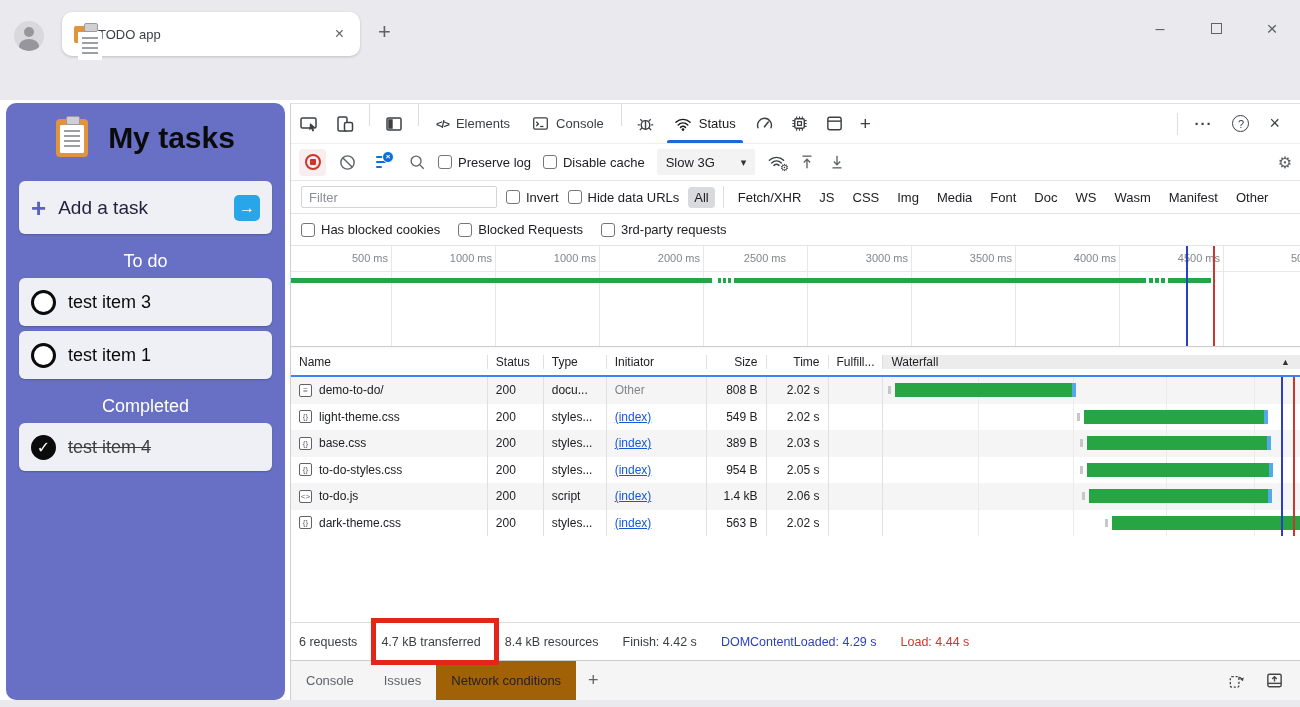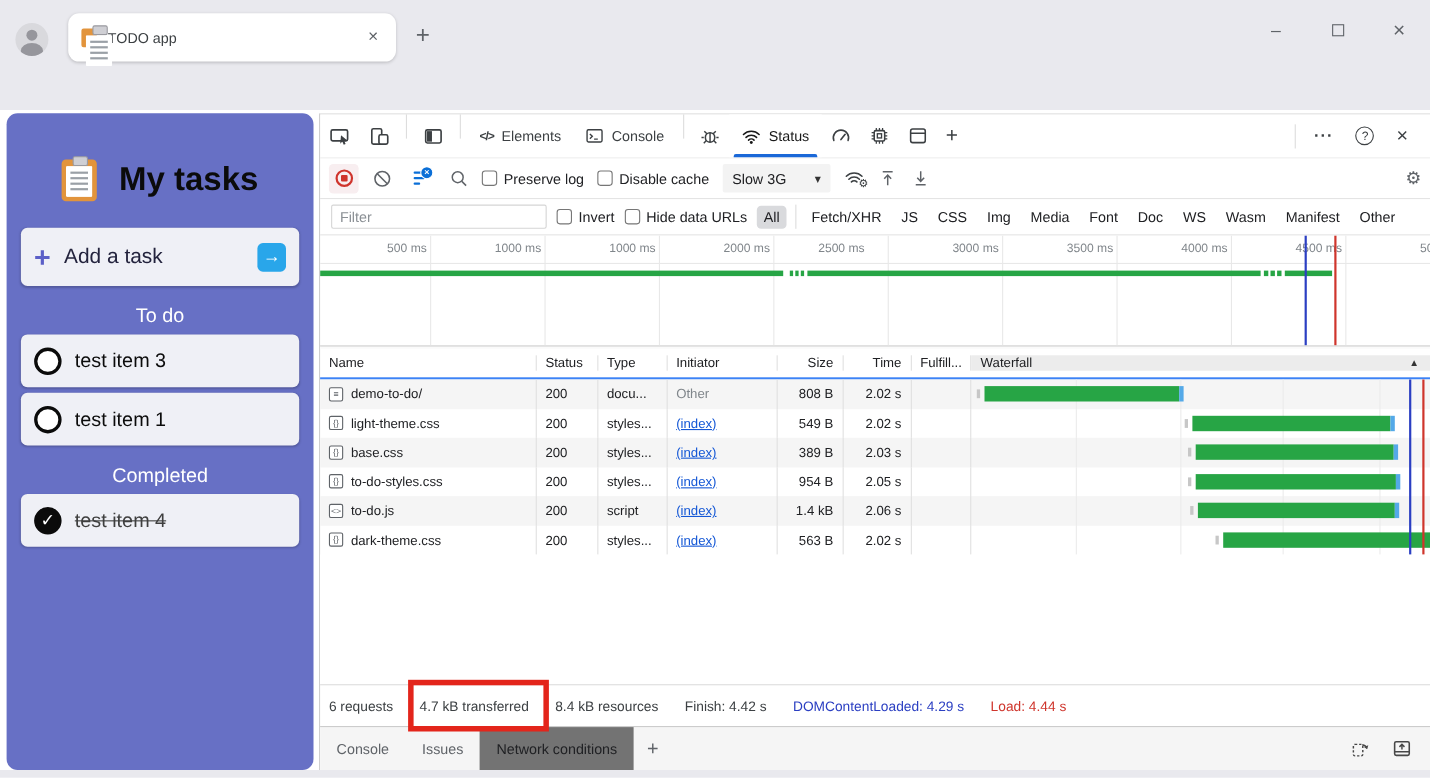--- a/index.html
+++ b/index.html
@@ -21,21 +21,21 @@
 .navbar{position:absolute;left:0;top:58px;width:1300px;height:42px}
 .navbtn{position:absolute;top:66px;font-size:21px;color:#474747}
 .urlbar{position:absolute;left:124px;top:62px;width:1100px;height:36px;background:#fff;border-radius:18px;display:flex;align-items:center;padding:0 16px;box-shadow:0 1px 2px rgba(0,0,0,.08)}
 .url-text{font-size:14px;margin-left:12px;white-space:nowrap}
 .url-dim{color:#5f6368}.url-host{color:#111;font-weight:700}
 .dots{position:absolute;right:32px;top:70px;font-size:15px;font-weight:700;letter-spacing:1px;color:#474747}
 
 .page{position:absolute;left:0;top:100px;width:1300px;height:600px;background:#fff}
 
 .todo{position:absolute;left:6px;top:3px;width:279px;height:597px;background:#6770c5;border-radius:10px;overflow:hidden}
-.todo-head{display:flex;align-items:center;justify-content:center;gap:20px;margin-top:42px}
+.todo-head{display:flex;align-items:center;justify-content:center;gap:20px;margin-top:16px}
 .clipboard{position:relative;width:32px;height:38px;background:#e2943c;border-radius:4px}
 .clipboard::before{content:"";position:absolute;left:10px;top:-3px;width:12px;height:7px;background:#cfcfd4;border-radius:2px;border:1px solid #9a9aa0}
 .clipboard::after{content:"";position:absolute;left:4px;top:6px;width:24px;height:28px;background:#fff;border-radius:1px;
  background-image:linear-gradient(#9aa0a6,#9aa0a6),linear-gradient(#9aa0a6,#9aa0a6),linear-gradient(#9aa0a6,#9aa0a6),linear-gradient(#9aa0a6,#9aa0a6);
  background-repeat:no-repeat;background-size:16px 2px;background-position:4px 5px,4px 10px,4px 15px,4px 20px}
 .todo-title{font-size:30px;font-weight:800;color:#0b0b0b}
 .addcard{margin:24px 13px 0;height:53px;background:#eff0f6;border-radius:6px;display:flex;align-items:center;padding:0 12px;box-shadow:0 1px 2px rgba(0,0,0,.2)}
 .addplus{color:#5b5fc7;font-size:26px;font-weight:700;margin-right:12px;line-height:24px}
 .addlabel{font-size:19px;color:#23233d;flex:1}
 .gobtn{width:26px;height:26px;background:#29a6ea;border-radius:5px;color:#fff;font-size:16px;font-weight:700;display:flex;align-items:center;justify-content:center}
@@ -115,21 +115,21 @@
 .wf-stall{position:absolute;top:9px;width:3px;height:8px;background:#c7c7c7}
 .wf-vline{position:absolute;top:0;bottom:0;width:2px;z-index:2;pointer-events:none}
 .dt-filler{flex:1;background:#fff}
 
 .dt-summary{height:38px;display:flex;align-items:center;gap:24px;padding-left:8px;border-top:1px solid #ddd;font-size:12.5px;color:#3c4043;flex:none;white-space:nowrap}
 .sum-dcl{color:#2b3fc2}.sum-load{color:#cf352c}
 .annot-box{position:absolute;left:80px;top:514px;width:128px;height:47px;border:5px solid #e3251b;z-index:10;pointer-events:none}
 
 .dt-drawer{height:40px;background:#f5f5f5;border-top:1px solid #ccc;display:flex;align-items:stretch;flex:none}
 .drawer-tab{display:flex;align-items:center;padding:0 15px;font-size:13px;color:#5f6368;white-space:nowrap}
-.drawer-tab.active{background:#737373;color:#202124}
+.drawer-tab.active{background:#a16207;color:#202124}
 .drawer-plus{display:flex;align-items:center;padding:0 12px;font-size:18px;color:#5f6368}
 .drawer-right{margin-left:auto;display:flex;align-items:center;gap:18px;padding-right:16px}
 </style>
 </head>
 <body>
 
 <div class="titlebar">
   <div class="avatar"></div>
   <div class="tab">
     <div class="clipboard" style="width:14px;height:17px;border-radius:2px"></div>
@@ -341,20 +341,34 @@
         <span class="chip">Media</span>
         <span class="chip">Font</span>
         <span class="chip">Doc</span>
         <span class="chip">WS</span>
         <span class="chip">Wasm</span>
         <span class="chip">Manifest</span>
         <span class="chip">Other</span>
       </div>
     </div>
 
+    <div class="dt-blockedrow">
+      <label class="cb-row">
+          <span class="cbx"></span>
+          <span>Has blocked cookies</span>
+        </label>
+      <label class="cb-row">
+          <span class="cbx"></span>
+          <span>Blocked Requests</span>
+        </label>
+      <label class="cb-row">
+          <span class="cbx"></span>
+          <span>3rd-party requests</span>
+        </label>
+    </div>
 
     <div class="dt-overview" id="overview">
       <div class="ruler-line"></div>
     <div class="gridline" style="left: 100px;"></div>
         <div class="tick-label" style="left: 97px; transform: translateX(-100%);">500 ms</div>
         <div class="gridline" style="left: 204px;"></div>
         <div class="tick-label" style="left: 201px; transform: translateX(-100%);">1000 ms</div>
         <div class="gridline" style="left: 308px;"></div>
         <div class="tick-label" style="left: 305px; transform: translateX(-100%);">1000 ms</div>
         <div class="gridline" style="left: 412px;"></div>

